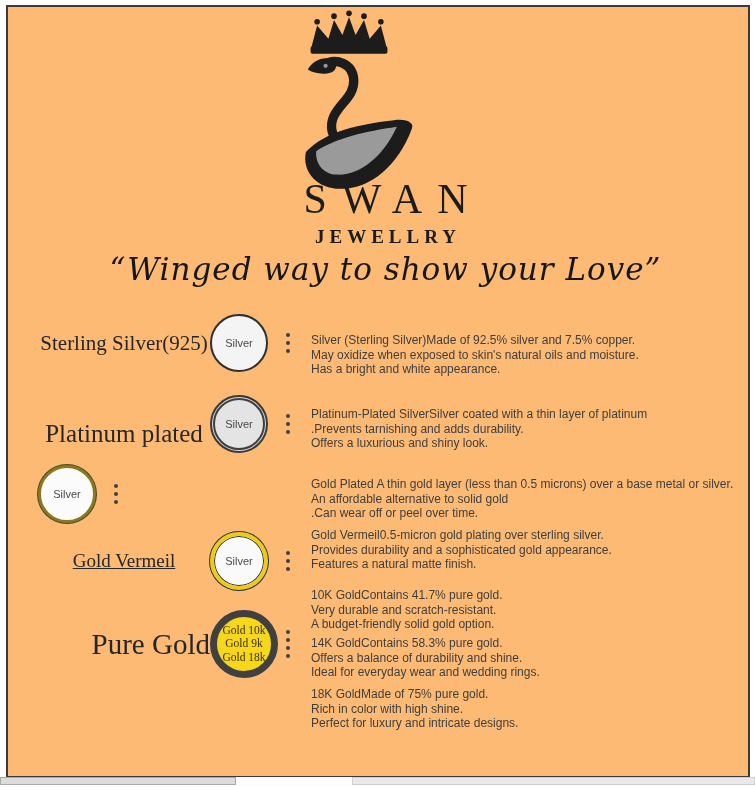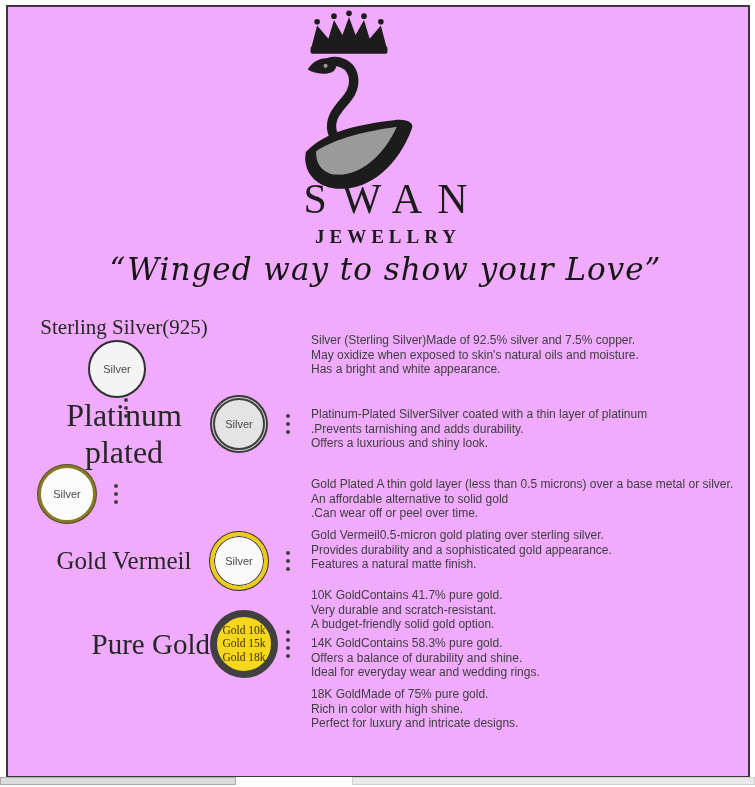--- a/index.html
+++ b/index.html
@@ -1,19 +1,19 @@
 <!DOCTYPE html>
 <html><head>
 <meta charset="utf-8">
 <style>
   html,body{margin:0;padding:0;background:#ffffff;}
   .page{position:relative;width:755px;height:787px;background:#ffffff;overflow:hidden;
         font-family:"Liberation Sans",sans-serif;}
   .canvas{position:absolute;left:6px;top:5px;width:740px;height:769px;
-          background:#f0abfc;border:2px solid #3a3a3a;}
+          background:#fdba74;border:2px solid #3a3a3a;}
   
   .logo{position:absolute;left:266px;top:2px;width:150px;height:198px;}
   .brand-title{position:absolute;left:0;top:168px;width:755px;text-align:center;
       font-family:"Liberation Serif",serif;font-size:42px;letter-spacing:15px;
       color:#1c1c1c;font-weight:500;text-indent:15px;}
   .brand-sub{position:absolute;left:0;top:219px;width:755px;text-align:center;
       font-family:"Liberation Serif",serif;font-size:19px;font-weight:bold;
       letter-spacing:5px;color:#1c1c1c;text-indent:5px;}
   .tagline{position:absolute;left:0;top:244px;width:755px;text-align:center;
       font-family:"DejaVu Serif",serif;font-style:italic;font-size:31px;
@@ -69,39 +69,39 @@
       <path d="M36,64 C42,53 55,49 63,54 C68,58 67,65 61,67 C53,70 42,68 36,64 Z" fill="#1c1c1c"></path>
       <circle cx="55" cy="60" r="2.2" fill="#9a9a9a"></circle>
       <path d="M34,152 C54,130 92,122 128,118 C142,116 150,121 147,127 C132,168 100,194 66,191 C44,189 30,172 34,152 Z" fill="#1c1c1c"></path>
       <path d="M45,151 C66,137 98,130 131,125 C116,158 90,178 66,176 C52,175 44,164 45,151 Z" fill="#9a9a9a"></path>
     </svg>
 
     <div class="brand-title">SWAN</div>
     <div class="brand-sub">JEWELLRY</div>
     <div class="tagline">“Winged way to show your Love”</div>
 
-    <div class="row" style="top:308px;flex-direction:column;">
+    <div class="row" style="top:301px;">
       <div class="label" style="font-size:21px;">Sterling Silver(925)</div>
       <div class="circle-wrap">
         <div class="badge c1">
           <span class="btxt">Silver</span>
         </div>
       </div>
       <div class="dots">
           <i></i>
           <i></i>
           <i></i>
         </div>
     </div>
     <div class="desc" style="top:326px;">Silver (Sterling Silver)Made of 92.5% silver and 7.5% copper.
 May oxidize when exposed to skin's natural oils and moisture.
 Has a bright and white appearance.</div>
 
     <div class="row" style="top:382px;">
-      <div class="label" style="font-size:32px;margin-top:20px;">Platinum plated</div>
+      <div class="label" style="font-size:25px;margin-top:20px;">Platinum plated</div>
       <div class="circle-wrap">
         <div class="badge c2">
           <span class="inner">
               <span class="btxt">Silver</span>
             </span>
         </div>
       </div>
       <div class="dots">
           <i></i>
           <i></i>
@@ -122,42 +122,42 @@
           <i></i>
           <i></i>
           <i></i>
         </div>
     </div>
     <div class="desc" style="top:470px;">Gold Plated A thin gold layer (less than 0.5 microns) over a base metal or silver.
 An affordable alternative to solid gold
 .Can wear off or peel over time.</div>
 
     <div class="row" style="top:519px;">
-      <div class="label" style="font-size:25px;">Gold Vermeil</div>
+      <div class="label" style="font-size:19px;text-decoration:underline;">Gold Vermeil</div>
       <div class="circle-wrap">
         <div class="badge c4">
           <span class="btxt">Silver</span>
         </div>
       </div>
       <div class="dots">
           <i></i>
           <i></i>
           <i></i>
         </div>
     </div>
     <div class="desc" style="top:521px;">Gold Vermeil0.5-micron gold plating over sterling silver.
 Provides durability and a sophisticated gold appearance.
 Features a natural matte finish.</div>
 
     <div class="row" style="top:597px;height:80px;">
       <div class="label" style="font-size:29px;text-align:right;">Pure Gold</div>
       <div class="circle-wrap">
         <div class="badge c5">
           <span class="gline">Gold 10k</span>
-          <span class="gline">Gold 15k</span>
+          <span class="gline">Gold 9k</span>
           <span class="gline">Gold 18k</span>
         </div>
       </div>
       <div class="dots">
           <i></i>
           <i></i>
           <i></i>
           <i></i>
         </div>
     </div>

